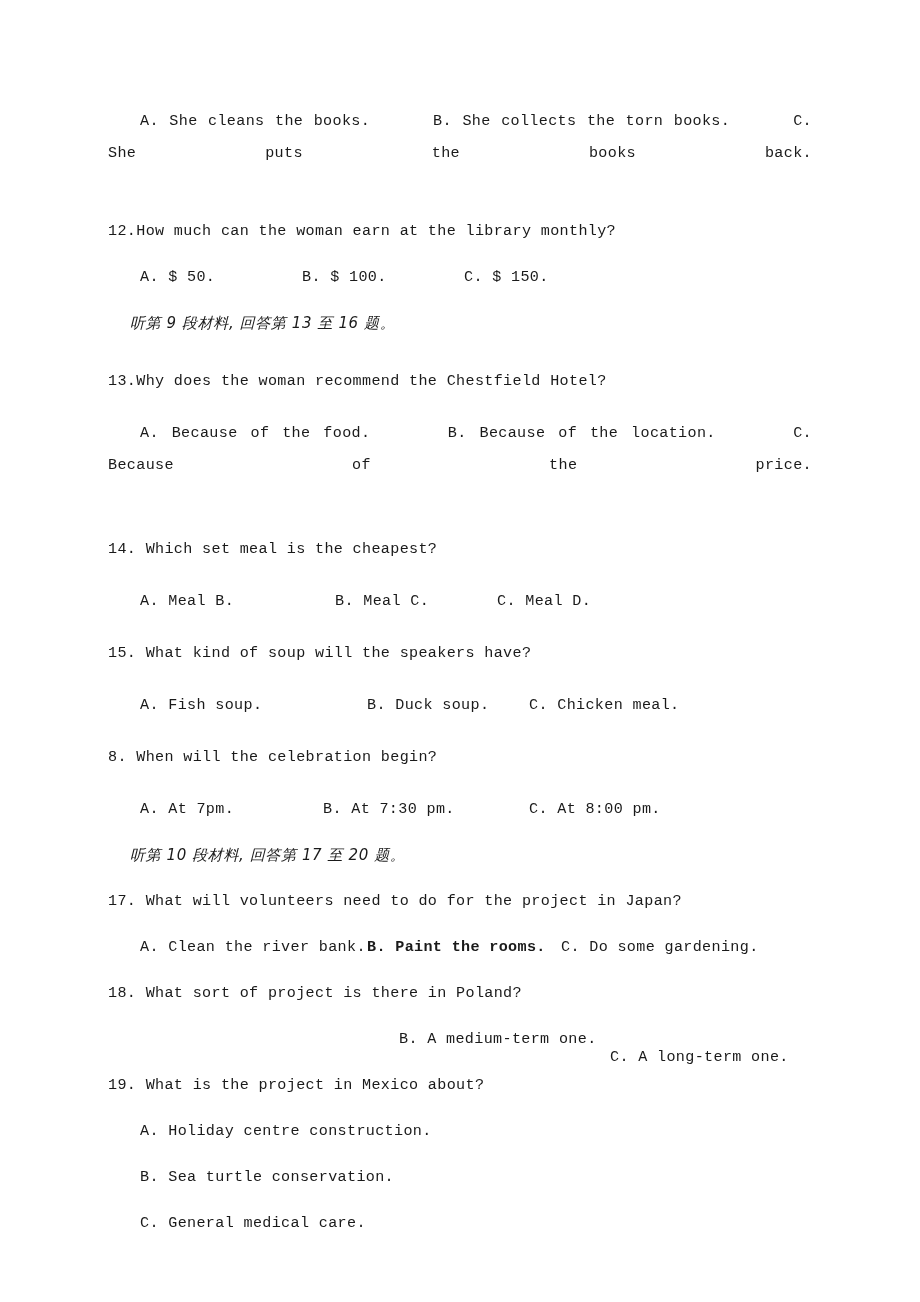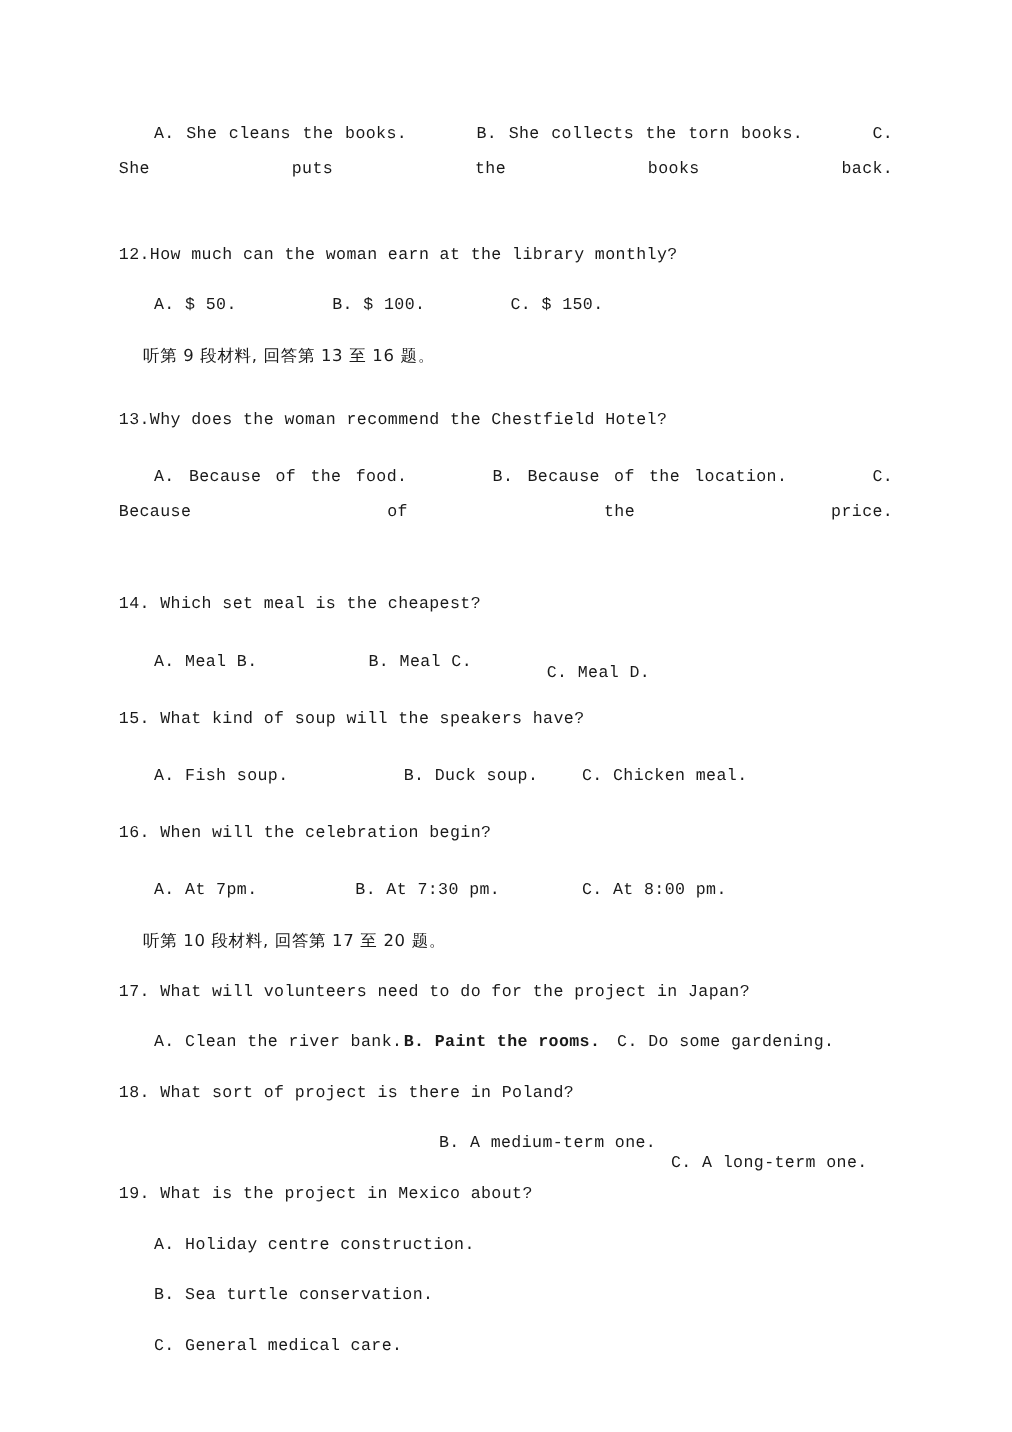--- a/index.html
+++ b/index.html
@@ -79,20 +79,21 @@
     text-indent: 32px;
   }
 
   
   .cn-note {
     font-family: "DejaVu Sans", "Liberation Sans", sans-serif;
     font-size: 15px;
     line-height: 32px;
     letter-spacing: 0.6px;
     text-indent: 22px;
+    font-style: italic;
   }
 
   
   .gap-s  { height: 14px; }
   .gap-m  { height: 20px; }
   .gap-l  { height: 26px; }
 </style>
 </head>
 <body style="background: rgb(255, 255, 255); color: rgb(26, 26, 26);">
 
@@ -135,36 +136,36 @@
       <span>price.</span>
     </p>
 
     <div class="gap-m"></div>
 
     <p class="para stem">14. Which set meal is the cheapest?</p>
     <div class="gap-m"></div>
     <div class="opts-cols">
       <span class="opt" style="left:32px;">A. Meal B.</span>
       <span class="opt" style="left:227px;">B. Meal C.</span>
-      <span class="opt" style="left:389px;margin-top:10px;">C. Meal D.</span>
+      <span class="opt" style="left:389px;">C. Meal D.</span>
     </div>
 
     <div class="gap-m"></div>
 
     <p class="para stem">15. What kind of soup will the speakers have?</p>
     <div class="gap-m"></div>
     <div class="opts-cols">
       <span class="opt" style="left:32px;">A. Fish soup.</span>
       <span class="opt" style="left:259px;font-family:Liberation Mono, monospace;">B. Duck soup.</span>
       <span class="opt" style="left:421px;">C. Chicken meal.</span>
     </div>
 
     <div class="gap-m"></div>
 
-    <p class="para stem">16. When will the celebration begin?</p>
+    <p class="para stem">8. When will the celebration begin?</p>
     <div class="gap-m"></div>
     <div class="opts-cols">
       <span class="opt" style="left:32px;">A. At 7pm.</span>
       <span class="opt" style="left:215px;">B. At 7:30 pm.</span>
       <span class="opt" style="left:421px;">C. At 8:00 pm.</span>
     </div>
 
     <div class="gap-s"></div>
 
     <p class="para cn-note">听第 10 段材料, 回答第 17 至 20 题。</p>

